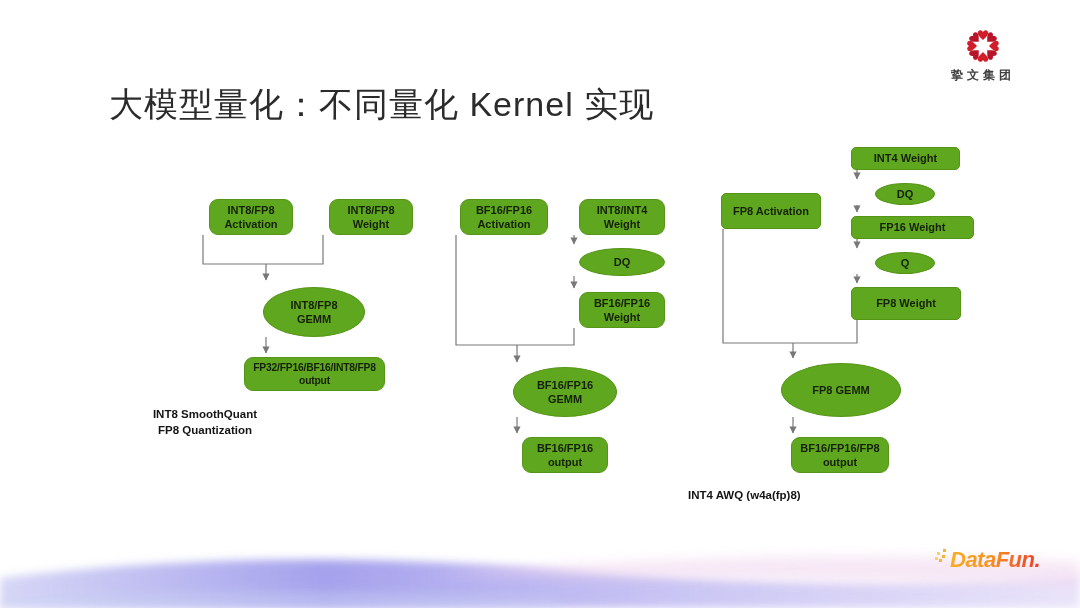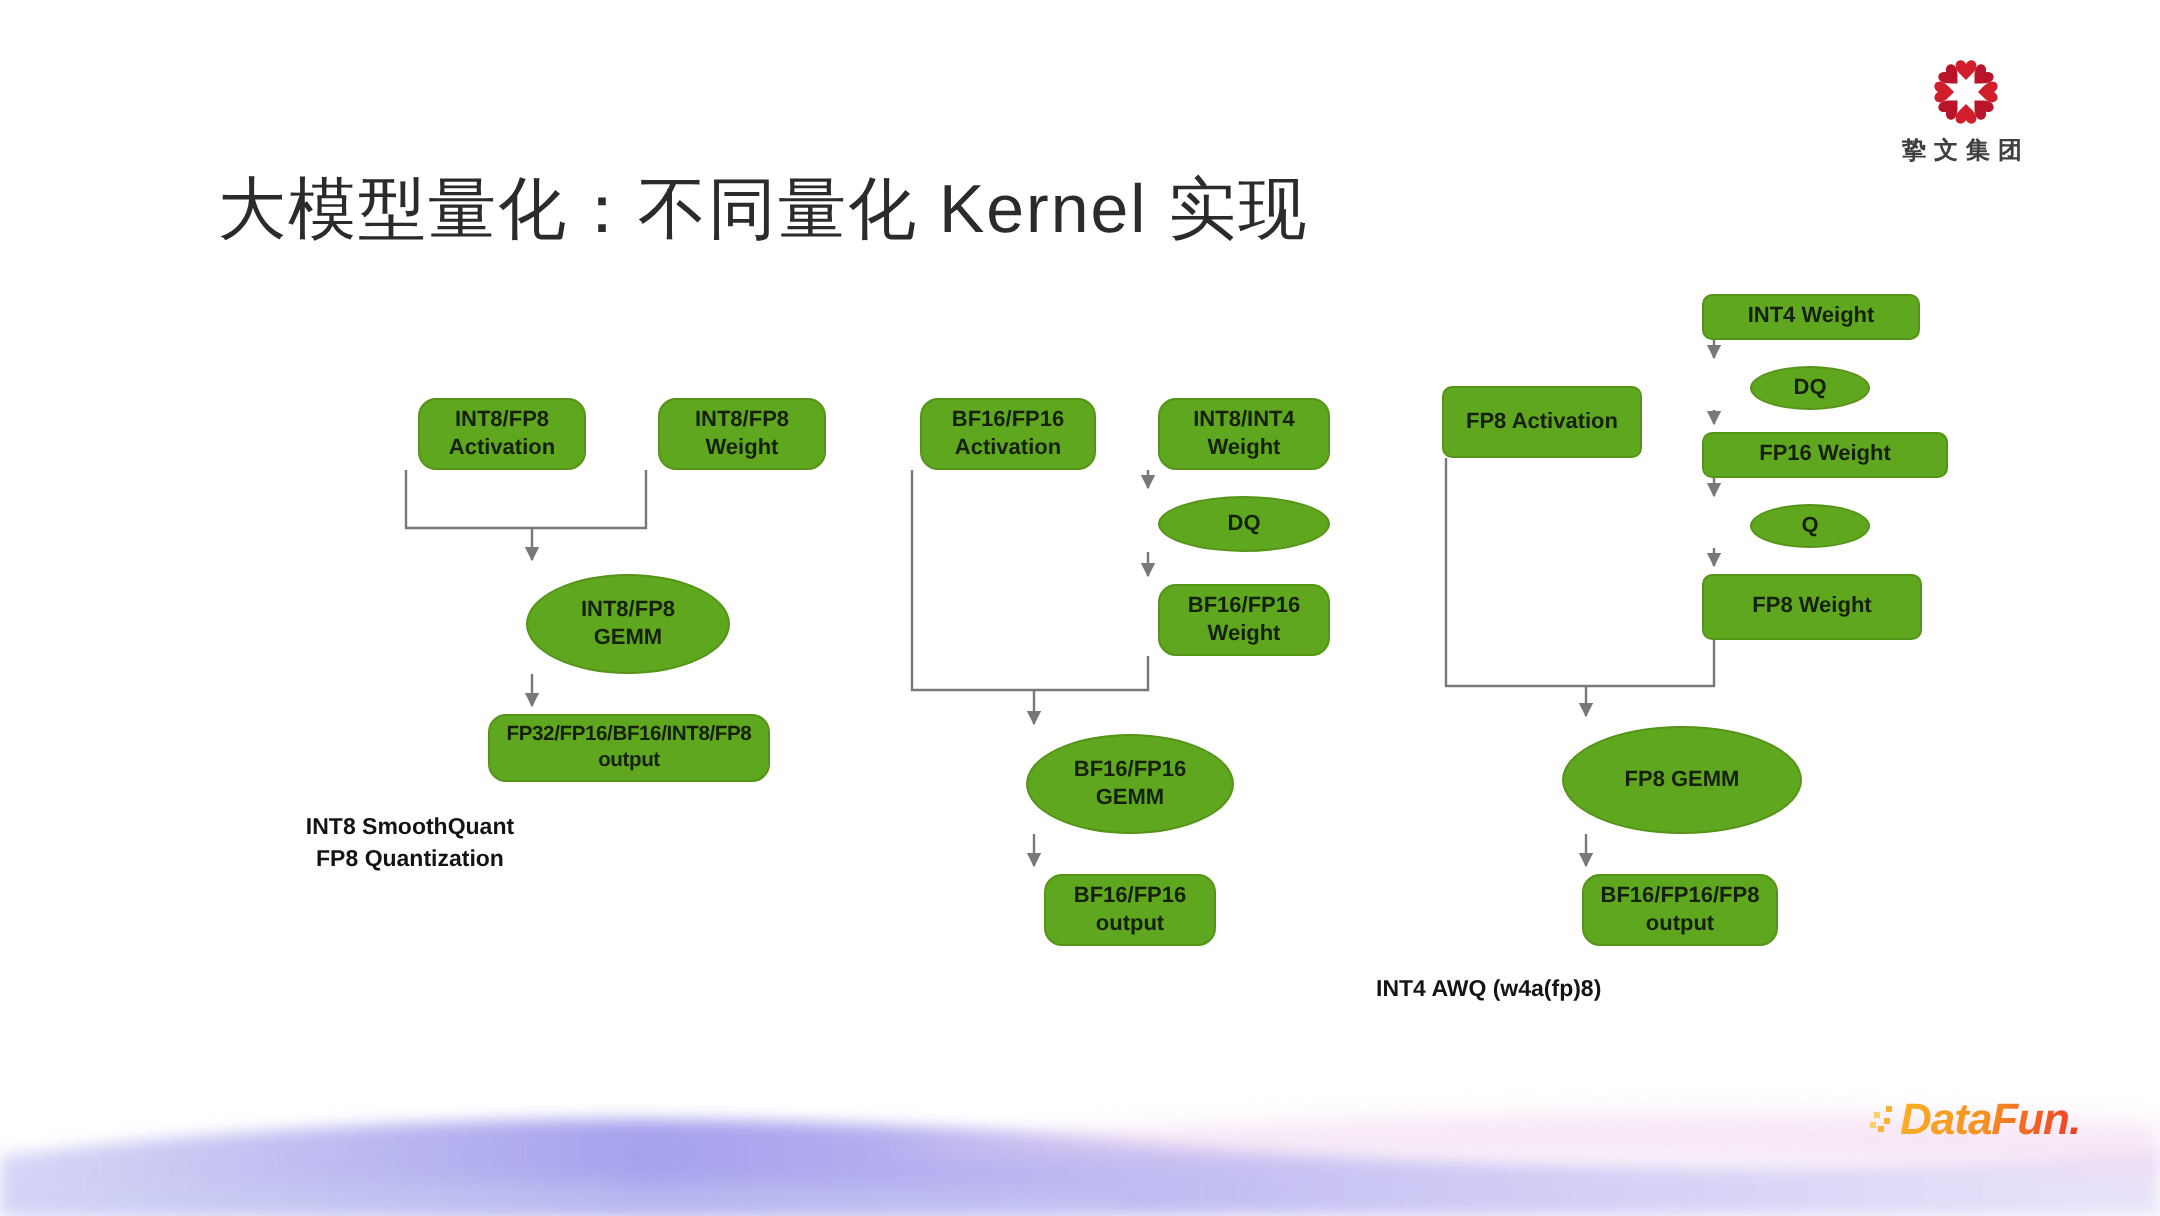--- a/index.html
+++ b/index.html
@@ -31,21 +31,21 @@
   .tight{font-size:10.3px;letter-spacing:-0.2px;}
   .caption{
     position:absolute;font-weight:bold;font-size:11.5px;color:#141414;
     white-space:pre-line;line-height:1.35;z-index:2;text-align:center;
   }
   .caption.left-align{text-align:left;}
   
   .wave{position:absolute;left:0;bottom:0;width:1080px;height:70px;z-index:0;}
   
   .datafun{
-    position:absolute;left:934px;top:547px;z-index:3;display:flex;align-items:flex-end;
+    position:absolute;left:934px;top:547px;z-index:3;display:flex;
     font-style:italic;font-weight:bold;
   }
   .datafun .dots{margin-right:2px;margin-bottom:4px;}
   .datafun .brand{
     font-size:22px;letter-spacing:-0.5px;
     background:linear-gradient(100deg,#f9b024 0%,#f6921e 45%,#f05a28 80%,#ef3b24 100%);
     -webkit-background-clip:text;background-clip:text;color:transparent;
   }
 </style>
 </head>

